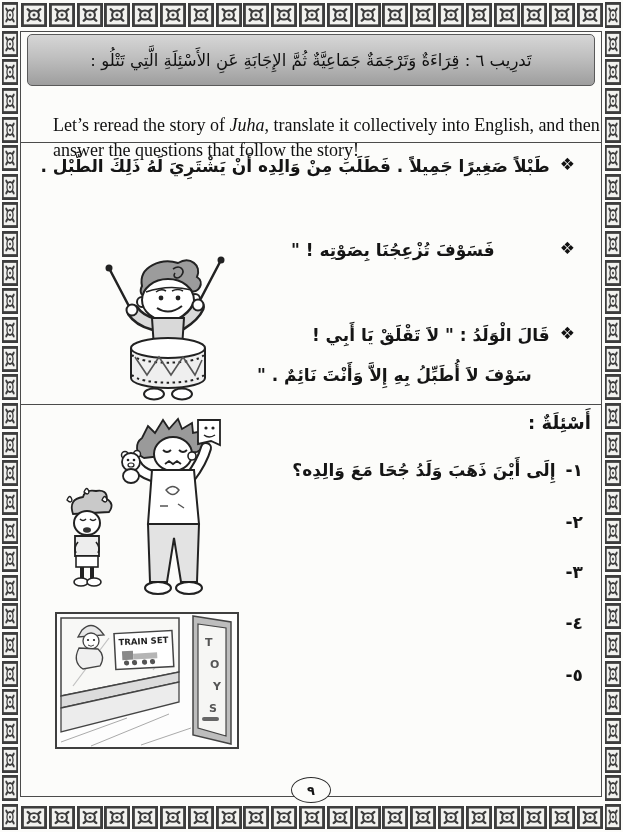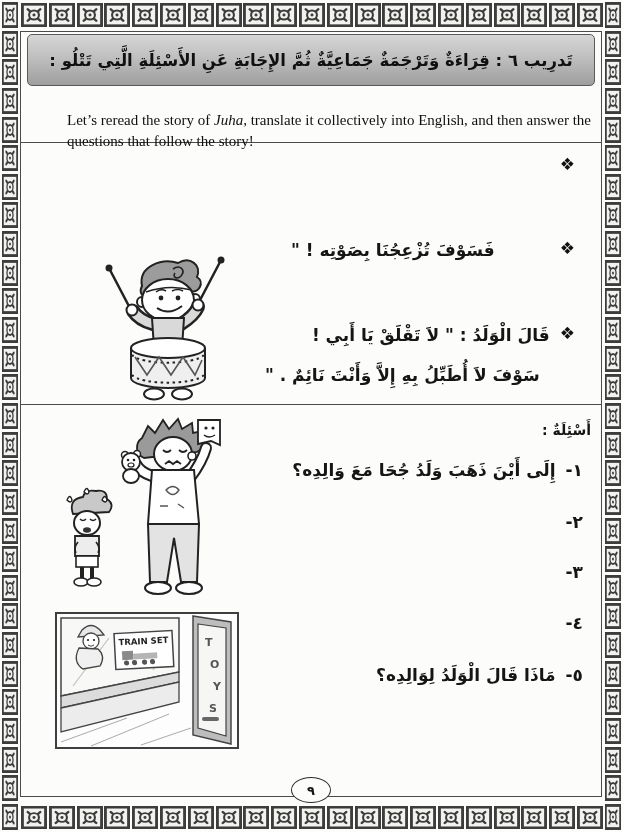--- a/index.html
+++ b/index.html
@@ -20,42 +20,42 @@
          border:1.5px solid #4b4b4b;box-sizing:border-box;}
   .divider{position:absolute;left:20px;width:582px;height:0;border-top:1.5px solid #4b4b4b;}
   #divider-story{top:142px;}
   #divider-questions{top:404px;}
 
   
   .titlebar{position:absolute;left:27px;top:34px;width:568px;height:52px;
             border:1px solid #5a5a5a;border-radius:5px;
             background:linear-gradient(180deg,#d6d6d6 0%,#bfbfbf 45%,#9e9e9e 100%);
             display:flex;align-items:center;justify-content:center;box-sizing:border-box;}
-  .titlebar .t{direction:rtl;font-weight:bold;font-size:16.5px;white-space:nowrap;color:#101010;}
-
-  
-  .intro{position:absolute;left:67px;top:95px;width:548px;
+  .titlebar .t{direction:rtl;font-weight:normal;font-size:16.5px;white-space:nowrap;color:#101010;}
+
+  
+  .intro{position:absolute;left:53px;top:95px;width:548px;
          font-family:"Liberation Serif","DejaVu Serif",serif;
-         font-size:15px;line-height:1.4;color:#101010;}
+         font-size:18px;line-height:1.4;color:#101010;}
   .intro i{font-style:italic;}
 
   
   .story-par{position:absolute;right:48px;direction:rtl;display:flex;align-items:flex-start;gap:10px;}
   .story-par .bullet{font-size:17px;line-height:1;margin-top:10px;color:#111;}
   .story-par .lines{font-weight:bold;font-size:17px;line-height:40px;text-align:right;}
   .story-par .lines div{white-space:nowrap;}
   #par-1{top:146px;}
   #par-2{top:230px;}
   #par-3{top:315px;}
   #par-2 .l2{margin-right:55px;}
-  #par-3 .l2{margin-right:10px;}
+  #par-3 .l2{margin-right:18px;}
 
   
   .q-heading{position:absolute;right:32px;top:412px;direction:rtl;
-             font-weight:bold;font-size:14px;white-space:nowrap;margin-top:10px;}
+             font-weight:bold;font-size:18px;white-space:nowrap;}
   .question{position:absolute;right:40px;direction:rtl;display:flex;gap:10px;
             font-weight:bold;font-size:17px;white-space:nowrap;}
   #q-1{top:460px;} #q-2{top:512px;} #q-3{top:562px;} #q-4{top:613px;} #q-5{top:665px;}
 
   
   .illus{position:absolute;}
   #illus-drummer{left:68px;top:254px;}
   #illus-father{left:40px;top:410px;}
   #illus-toyshop{left:55px;top:612px;border:2px solid #3f3f3f;background:#fdfdfd;}
 
@@ -396,20 +396,21 @@
 
   <div class="titlebar">
     <span class="t">تَدرِيب ٦ : قِرَاءَةٌ وَتَرْجَمَةٌ جَمَاعِيَّةٌ ثُمَّ الإِجَابَةِ عَنِ الأَسْئِلَةِ الَّتِي تَتْلُو :</span>
   </div>
 
   <p class="intro"><span>Let’s reread the story of </span><i>Juha</i><span>, translate it collectively into English, and then answer the questions that follow the story!</span></p>
 
   <div class="story-par" id="par-1">
     <span class="bullet">❖</span>
     <div class="lines">
+      <div>طَبْلاً صَغِيرًا جَمِيلاً . فَطَلَبَ مِنْ وَالِدِه أَنْ يَشْتَرِيَ لَهُ ذَلِكَ الطَّبْل .</div>
     </div>
   </div>
   <div class="story-par" id="par-2">
     <span class="bullet">❖</span>
     <div class="lines">
       <div class="l2">فَسَوْفَ تُزْعِجُنَا بِصَوْتِه ! "</div>
     </div>
   </div>
   <div class="story-par" id="par-3">
     <span class="bullet">❖</span>
@@ -462,21 +463,20 @@
     <span>٢-</span>
   </div>
   <div class="question" id="q-3">
     <span>٣-</span>
   </div>
   <div class="question" id="q-4">
     <span>٤-</span>
   </div>
   <div class="question" id="q-5">
     <span>٥-</span>
-    <span>مَاذَا قَالَ الْوَلَدُ لِوَالِدِه؟</span>
   </div>
 
   <svg class="illus" id="illus-father" width="215" height="195" viewBox="0 0 215 195">
     <path d="M102,28 l6,-12 7,7 8,-13 6,9 9,-10 4,10 10,-6 1,10 10,-2 -5,10 8,5 -9,6 -53,6 c-9,-4 -9,-15 -2,-20 z" fill="#9a9a9a" stroke="#222" stroke-width="1.8"></path>
     <ellipse cx="133" cy="44" rx="19" ry="17" fill="#fff" stroke="#222" stroke-width="2"></ellipse>
     <path d="M123,40 q4,4 8,0 M139,40 q4,4 8,0" fill="none" stroke="#222" stroke-width="1.8"></path>
     <path d="M125,54 l4,-3 4,3 4,-3 4,3" fill="none" stroke="#222" stroke-width="1.8"></path>
     <circle cx="152" cy="46" r="4" fill="#fff" stroke="#222" stroke-width="1.6"></circle>
     <path d="M150,68 Q162,52 166,38" fill="none" stroke="#222" stroke-width="12" stroke-linecap="round"></path>
     <path d="M150,68 Q162,52 166,38" fill="none" stroke="#fff" stroke-width="8" stroke-linecap="round"></path>

